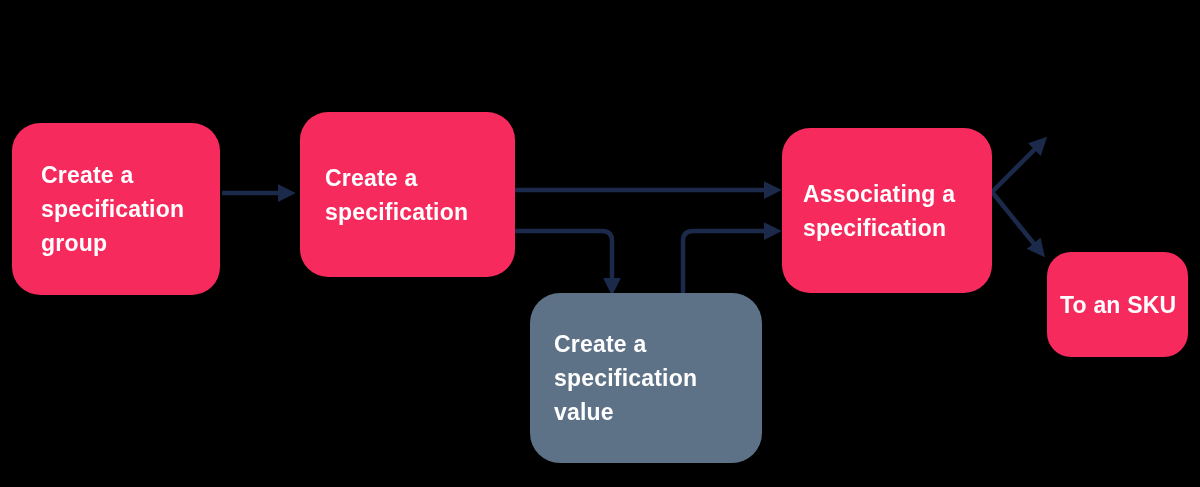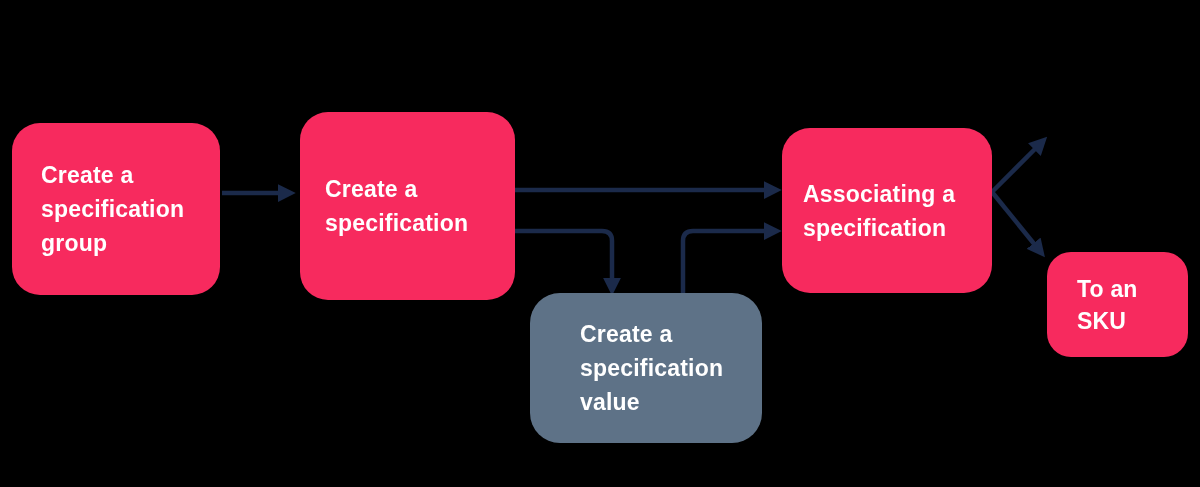--- a/index.html
+++ b/index.html
@@ -37,25 +37,25 @@
     font-weight: 700;
     font-size: 23px;
     line-height: 34px;
     letter-spacing: 0.2px;
     border-radius: 28px;
   }
   .node.primary { background: var(--primary-node, #F72A5E); }
   .node.secondary { background: var(--secondary-node, #5E7287); }
 
   .node-create-group  { left: 12px;   top: 104px; width: 208px; height: 172px; padding: 0 12px 0 29px; margin-top: 19px; }
-  .node-create-spec   { left: 300px;  top: 112px; width: 215px; height: 188px; padding: 0 16px 0 25px; }
-  .node-create-value  { left: 530px;  top: 293px; width: 232px; height: 150px; padding: 0 14px 0 50px; border-radius: 30px; justify-content: center; }
+  .node-create-spec   { left: 300px;  top: 112px; width: 215px; height: 165px; padding: 0 16px 0 25px; }
+  .node-create-value  { left: 530px;  top: 293px; width: 232px; height: 170px; padding: 0 14px 0 24px; border-radius: 30px; justify-content: center; }
   .node-associating   { left: 782px;  top: 112px; width: 210px; height: 165px; padding: 0 8px 0 21px; margin-top: 16px; }
   .node-to-product    { left: 1048px; top: 36px;  width: 139px; height: 107px; padding: 0 6px 0 23px; border-radius: 24px; line-height: 32px; }
-  .node-to-sku        { left: 1047px; top: 252px; width: 141px; height: 105px; padding: 0 6px 0 30px; border-radius: 24px; line-height: 32px; }
+  .node-to-sku        { left: 1047px; top: 252px; width: 141px; height: 105px; padding: 0 6px 0 13px; border-radius: 24px; line-height: 32px; }
 </style>
 </head>
 <body>
 
 <div class="canvas">
 
   <svg class="connectors" viewBox="0 0 1200 487" xmlns="http://www.w3.org/2000/svg">
     <defs>
       <marker id="ah" viewBox="0 0 8 8" refX="1" refY="4" markerWidth="4" markerHeight="4" orient="auto" markerUnits="strokeWidth">
         <path d="M0 0 L8 4 L0 8 Z" fill="#1B2A4A"></path>

